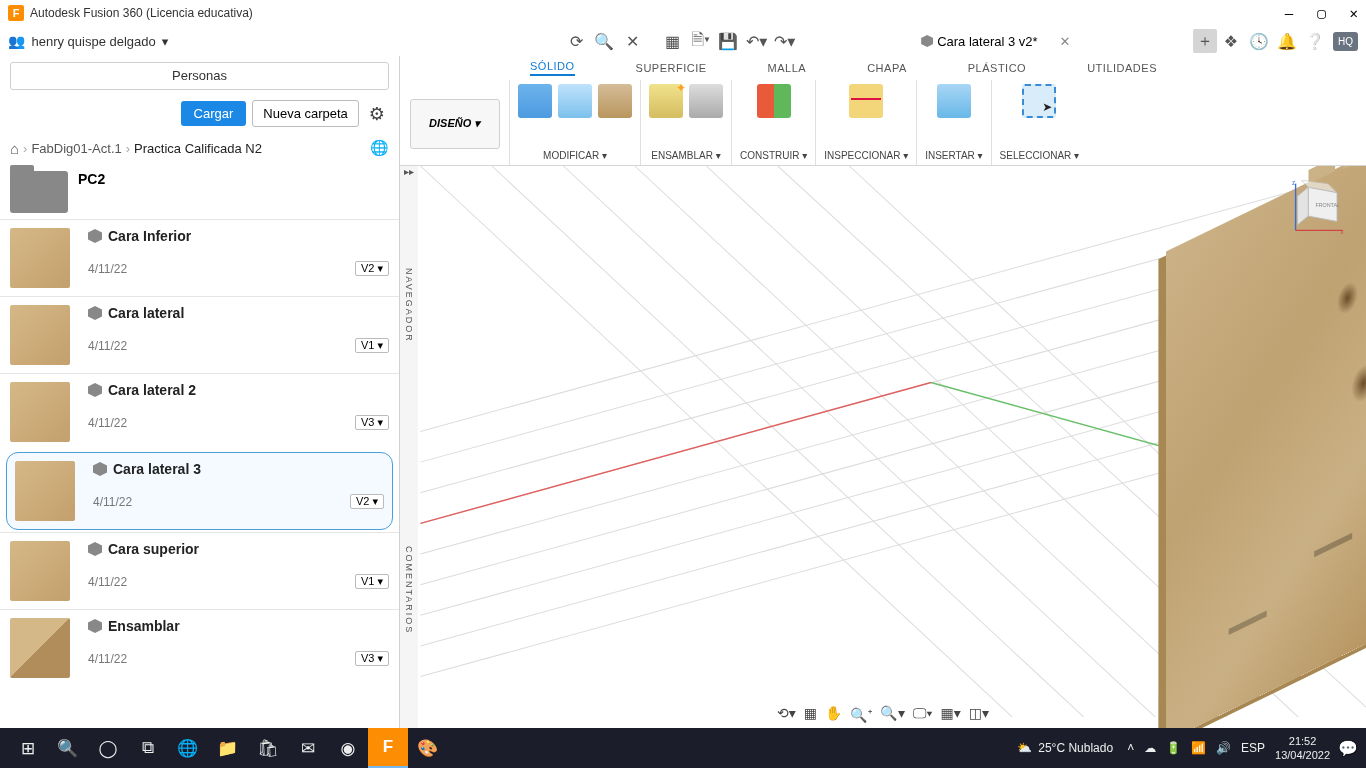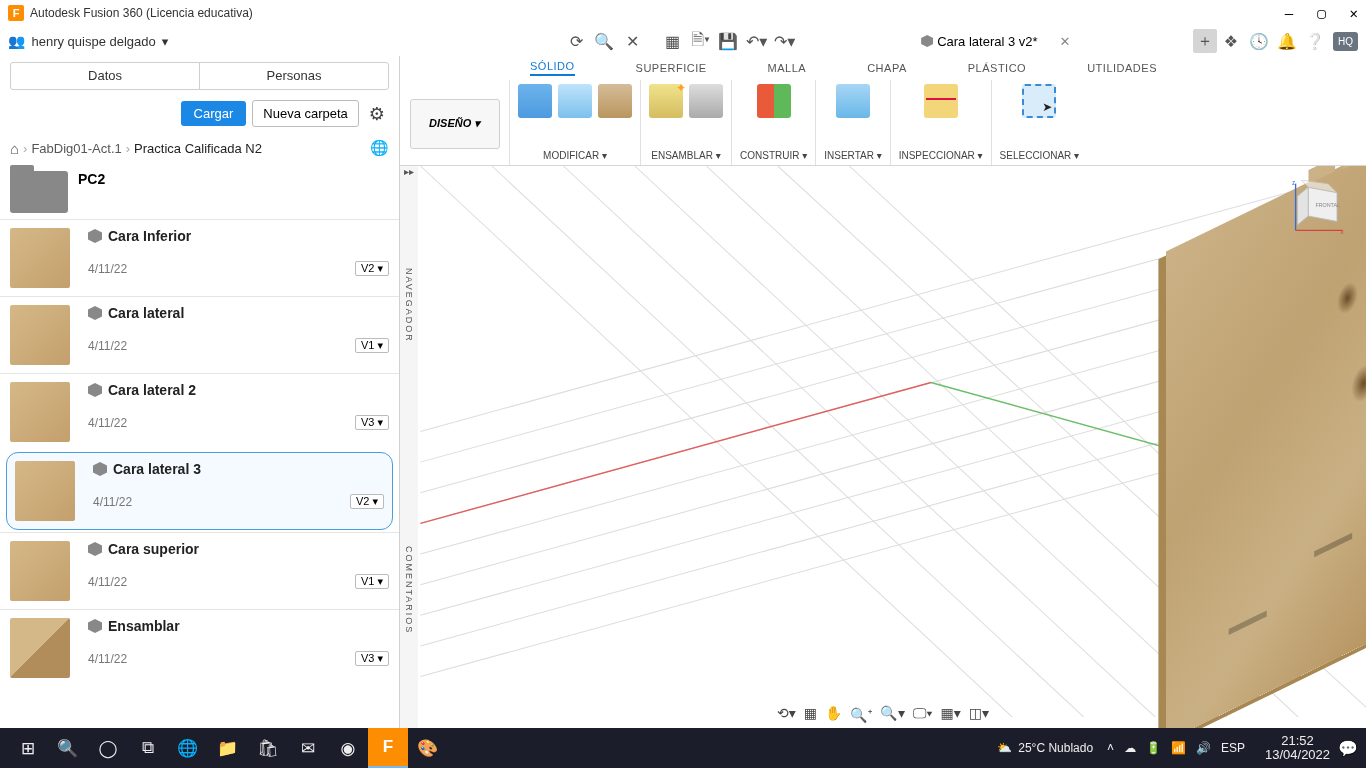--- a/index.html
+++ b/index.html
@@ -119,21 +119,21 @@
 .timeline .tl-sep { width: 1px; height: 18px; background: #ccc; margin: 0 4px; }
 .tl-thumb { width: 22px; height: 22px; background: linear-gradient(#8cc8f0,#5eaee5); border: 1px solid #888; cursor: pointer; }
 .tl-marker { width: 8px; height: 14px; background: #444; clip-path: polygon(0 0, 100% 0, 100% 60%, 50% 100%, 0 60%); }
 
 
 .taskbar { position: absolute; bottom: 0; left: 0; right: 0; height: 40px; background: #1b1e2a; display: flex; align-items: center; padding: 0 8px; color: #eee; font-size: 12px; }
 .taskbar .tb-item { width: 40px; height: 40px; display: flex; align-items: center; justify-content: center; font-size: 17px; cursor: pointer; }
 .taskbar .tb-item.active { border-bottom: 2px solid #76b9ed; background: #3a3f52; }
 .taskbar .weather { margin-left: auto; display: flex; align-items: center; gap: 6px; }
 .taskbar .tray { display: flex; align-items: center; gap: 10px; margin-left: 14px; }
-.taskbar .clock { text-align: center; line-height: 14px; font-size: 13px; margin-left: 20px; }
+.taskbar .clock { text-align: center; line-height: 14px; font-size: 11px; margin-left: 10px; }
 .taskbar .notif { margin-left: 8px; font-size: 16px; }
 </style>
 </head>
 <body>
 
 <div class="titlebar">
   <div class="app-icon">F</div>
   <span class="title-text">Autodesk Fusion 360 (Licencia educativa)</span>
   <div class="win-controls">
     <span>—</span>
@@ -170,21 +170,20 @@
   <div class="btn-icon">🕓</div>
   <div class="btn-icon">🔔</div>
   <div class="btn-icon">❔</div>
   <div class="hq-badge" style="background:#6a7380;color:#fff;font-size:10px;padding:4px 5px;border-radius:3px;margin-left:4px">HQ</div>
 </div>
 
 <div class="main">
 
   <div class="left-panel">
     <div class="tabs-row">
-      <div class="tab">Datos</div>
       <div class="tab">Personas</div>
     </div>
     <div class="actions-row">
       <button class="btn-blue">Cargar</button>
       <button class="btn-white">Nueva carpeta</button>
       <span class="gear">⚙</span>
     </div>
     <div class="breadcrumb">
       <span class="home">⌂</span>
       <span class="sep">›</span>
@@ -298,29 +297,29 @@
         <div class="label">ENSAMBLAR ▾</div>
       </div>
       <div class="ribbon-group">
         <div class="icons-row">
             <div class="big-icon ic-build"></div>
           </div>
         <div class="label">CONSTRUIR ▾</div>
       </div>
       <div class="ribbon-group">
         <div class="icons-row">
+            <div class="big-icon ic-inspect"></div>
+          </div>
+        <div class="label">INSPECCIONAR ▾</div>
+      </div>
+      <div class="ribbon-group">
+        <div class="icons-row">
             <div class="big-icon ic-insert"></div>
           </div>
         <div class="label">INSERTAR ▾</div>
-      </div>
-      <div class="ribbon-group">
-        <div class="icons-row">
-            <div class="big-icon ic-inspect"></div>
-          </div>
-        <div class="label">INSPECCIONAR ▾</div>
       </div>
       <div class="ribbon-group" style="border-right:none">
         <div class="icons-row">
             <div class="big-icon ic-select"></div>
           </div>
         <div class="label">SELECCIONAR ▾</div>
       </div>
     </div>
 
     <div class="canvas-area">

